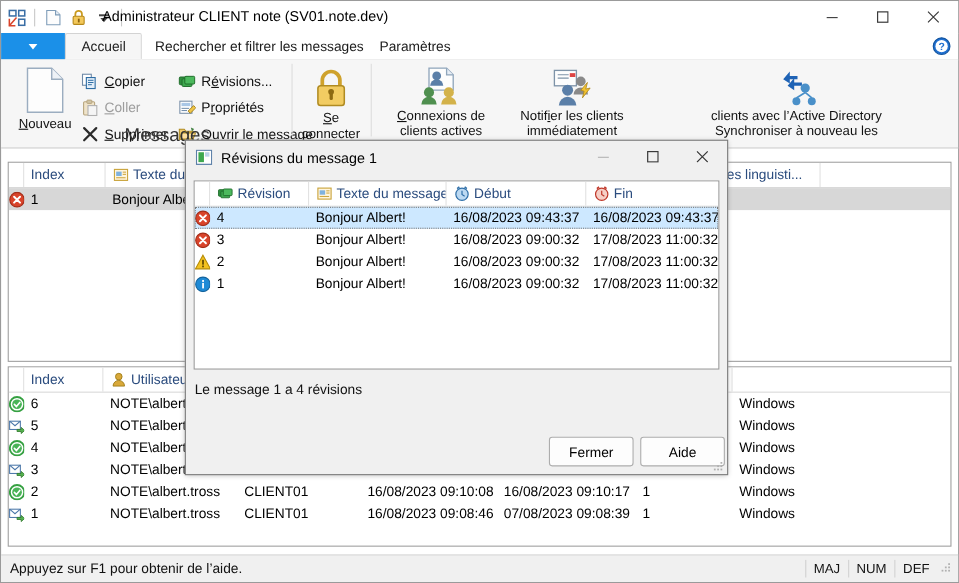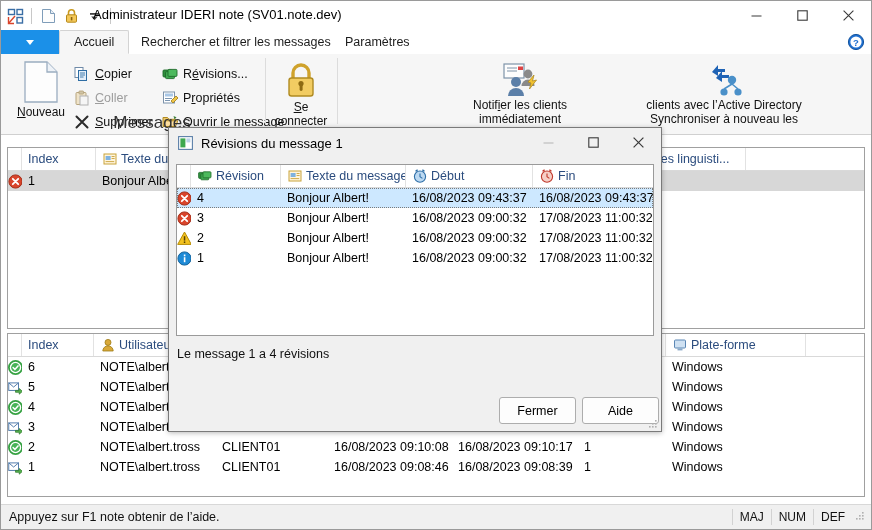--- a/index.html
+++ b/index.html
@@ -108,21 +108,21 @@
         </svg>
       </div>
       <div class="qat-icon">
         <svg width="13" height="13" viewBox="0 0 13 13">
           <rect x="2" y="3" width="9" height="1.8" fill="#444"></rect>
           <path d="M3.2 6.4 h6.6 L6.5 10.2 z" fill="#444"></path>
         </svg>
       </div>
       <div class="qat-sep"></div>
     </div>
-    <div class="win-title">Administrateur IDERI note (SV01.note.dev)</div>
+    <div class="win-title">Administrateur CLIENT note (SV01.note.dev)</div>
     <div class="wbtns">
       <div class="wbtn">
         <svg width="11" height="11" viewBox="0 0 11 11">
             <rect x="0.5" y="5.5" width="10" height="1" fill="currentColor"></rect>
           </svg>
       </div>
       <div class="wbtn">
         <svg width="11" height="11" viewBox="0 0 11 11">
             <rect x="0.8" y="0.8" width="9.4" height="9.4" fill="none" stroke="currentColor" stroke-width="1.1"></rect>
           </svg>
@@ -245,20 +245,34 @@
           <rect x="15.6" y="23" width="3" height="8" rx="1.4" fill="#8d6a12"></rect>
           <circle cx="17" cy="23.5" r="2.6" fill="#8d6a12"></circle>
         </svg>
         <div class="lbl"><span class="u">S</span>e</div>
         <div class="lbl">connecter</div>
       </div>
     </div>
     <div class="grp-sep" style="left:336px;"></div>
 
     <div class="grp" style="left:340px;width:528px;">
+      <div class="wide-btn" style="left:0;top:6px;width:120px;">
+        <svg width="40" height="38" viewBox="0 0 40 38">
+          <path d="M9 2 h16 l6 6 v14 h-22 z" fill="#fdfdfd" stroke="#8fa5bb" stroke-width="1.2"></path>
+          <path d="M25 2 v6 h6" fill="#e6edf5" stroke="#8fa5bb" stroke-width="1.2"></path>
+          <circle cx="16" cy="9" r="4" fill="#5b7fa8"></circle>
+            <path d="M10 18 a6 6 0 0 1 12 0 z" fill="#5b7fa8"></path>
+          <circle cx="9" cy="24" r="4.6" fill="#4f8f4f"></circle>
+            <path d="M2 35 a7 7 0 0 1 14 0 z" fill="#4f8f4f"></path>
+          <circle cx="27" cy="24" r="4.6" fill="#d3b24a"></circle>
+            <path d="M20 35 a7 7 0 0 1 14 0 z" fill="#d3b24a"></path>
+        </svg>
+        <div class="lbl"><span class="u">C</span>onnexions de</div>
+        <div class="lbl">clients actives</div>
+      </div>
 
       <div class="wide-btn" style="left:120px;top:6px;width:118px;">
         <svg width="44" height="38" viewBox="0 0 44 38">
           <rect x="6" y="4" width="20" height="14" fill="#fdfdfd" stroke="#7e93a8" stroke-width="1.2"></rect>
           <path d="M9 8 h10 M9 11 h10" stroke="#7e93a8" stroke-width="1"></path>
           <rect x="20" y="6.5" width="5" height="3.5" fill="#d44"></rect>
           <circle cx="18" cy="22" r="5" fill="#5b7fa8"></circle>
             <path d="M10 36 a8 8 0 0 1 16 0 z" fill="#5b7fa8"></path>
           <circle cx="30" cy="14" r="4.4" fill="#8a8a8a"></circle>
             <path d="M23.5 26 a6.5 6.5 0 0 1 13 0 z" fill="#8a8a8a"></path>
@@ -331,29 +345,20 @@
             <circle cx="7" cy="4.4" r="3" fill="#d9a93a" stroke="#9d7b16" stroke-width="0.8"></circle>
             <path d="M1.8 13 a5.2 5.2 0 0 1 10.4 0 z" fill="#d9a93a" stroke="#9d7b16" stroke-width="0.8"></path>
           </svg>
         </span>
         <span>Utilisateur</span>
       </div>
       <div class="lv-col" style="width:112px;"></div>
       <div class="lv-col" style="width:124px;"></div>
       <div class="lv-col" style="width:126px;"></div>
       <div class="lv-col" style="width:88px;"></div>
-      <div class="lv-col" style="width:140px;">
-        <span class="chi">
-          <svg width="14" height="14" viewBox="0 0 14 14">
-            <rect x="1.5" y="2" width="11" height="8" rx="1" fill="#cfe1f2" stroke="#5b87b5" stroke-width="1"></rect>
-            <rect x="4.5" y="10.4" width="5" height="2" fill="#8aa9c8"></rect>
-          </svg>
-        </span>
-        <span>Plate-forme</span>
-      </div>
       <div class="lv-col" style="flex:1;border-right:none;"></div>
     </div>
     <div id="clients-rows">
         <div class="lv-row">
           <div class="cell ic" style="width: 14px; padding-left: 0px; justify-content: center;">
             <span class="rowico">
               <svg width="15" height="15" viewBox="0 0 15 15">
                 <circle cx="7.5" cy="7.5" r="6.6" fill="#ffffff" stroke="#36a142" stroke-width="1.8"></circle>
                 <circle cx="7.5" cy="7.5" r="4.4" fill="#49b457"></circle>
                 <path d="M5.1 7.6 L6.9 9.5 L10 5.9" stroke="#fff" stroke-width="1.5" fill="none" stroke-linecap="round"></path>
@@ -447,21 +452,21 @@
                 <rect x="0.8" y="2.6" width="10.4" height="8" fill="#ffffff" stroke="#4a76a8" stroke-width="1"></rect>
                 <path d="M0.8 2.6 L6 7 L11.2 2.6" fill="none" stroke="#4a76a8" stroke-width="1"></path>
                 <path d="M8 10.6 h4 v-2 l3.4 3 l-3.4 3 v-2 h-4 z" fill="#55b14f" stroke="#2f7a2c" stroke-width="0.8"></path>
               </svg>
             </span>
           </div>
           <div class="cell" style="width: 72px;">1</div>
           <div class="cell" style="width: 122px;">NOTE\albert.tross</div>
           <div class="cell" style="width: 112px;">CLIENT01</div>
           <div class="cell" style="width: 124px;">16/08/2023 09:08:46</div>
-          <div class="cell" style="width: 126px;">16/08/2023 09:08:39</div>
+          <div class="cell" style="width: 126px;">07/08/2023 09:08:39</div>
           <div class="cell" style="width: 88px;">1</div>
           <div class="cell" style="width: 140px;">Windows</div>
         </div>
       </div>
   </div>
 
   <div class="dlg">
     <div class="dlg-title">
       <span class="ic">
         <svg width="15" height="14" viewBox="0 0 15 14">
@@ -613,21 +618,21 @@
             <rect x="7" y="4" width="1.6" height="1.6"></rect>
           <rect x="1" y="7" width="1.6" height="1.6"></rect>
             <rect x="4" y="7" width="1.6" height="1.6"></rect>
             <rect x="7" y="7" width="1.6" height="1.6"></rect>
         </g>
       </svg>
     </div>
   </div>
 
   <div class="statusbar">
-    <div class="status-text">Appuyez sur F1 note obtenir de l’aide.</div>
+    <div class="status-text">Appuyez sur F1 pour obtenir de l’aide.</div>
     <div class="status-right">
       <div class="status-cell">MAJ</div>
       <div class="status-cell">NUM</div>
       <div class="status-cell">DEF</div>
       <div class="status-grip">
         <svg width="12" height="12" viewBox="0 0 12 12">
           <g fill="#b0b0b0">
             <rect x="8" y="2" width="1.6" height="1.6"></rect>
             <rect x="5" y="5" width="1.6" height="1.6"></rect>
               <rect x="8" y="5" width="1.6" height="1.6"></rect>

